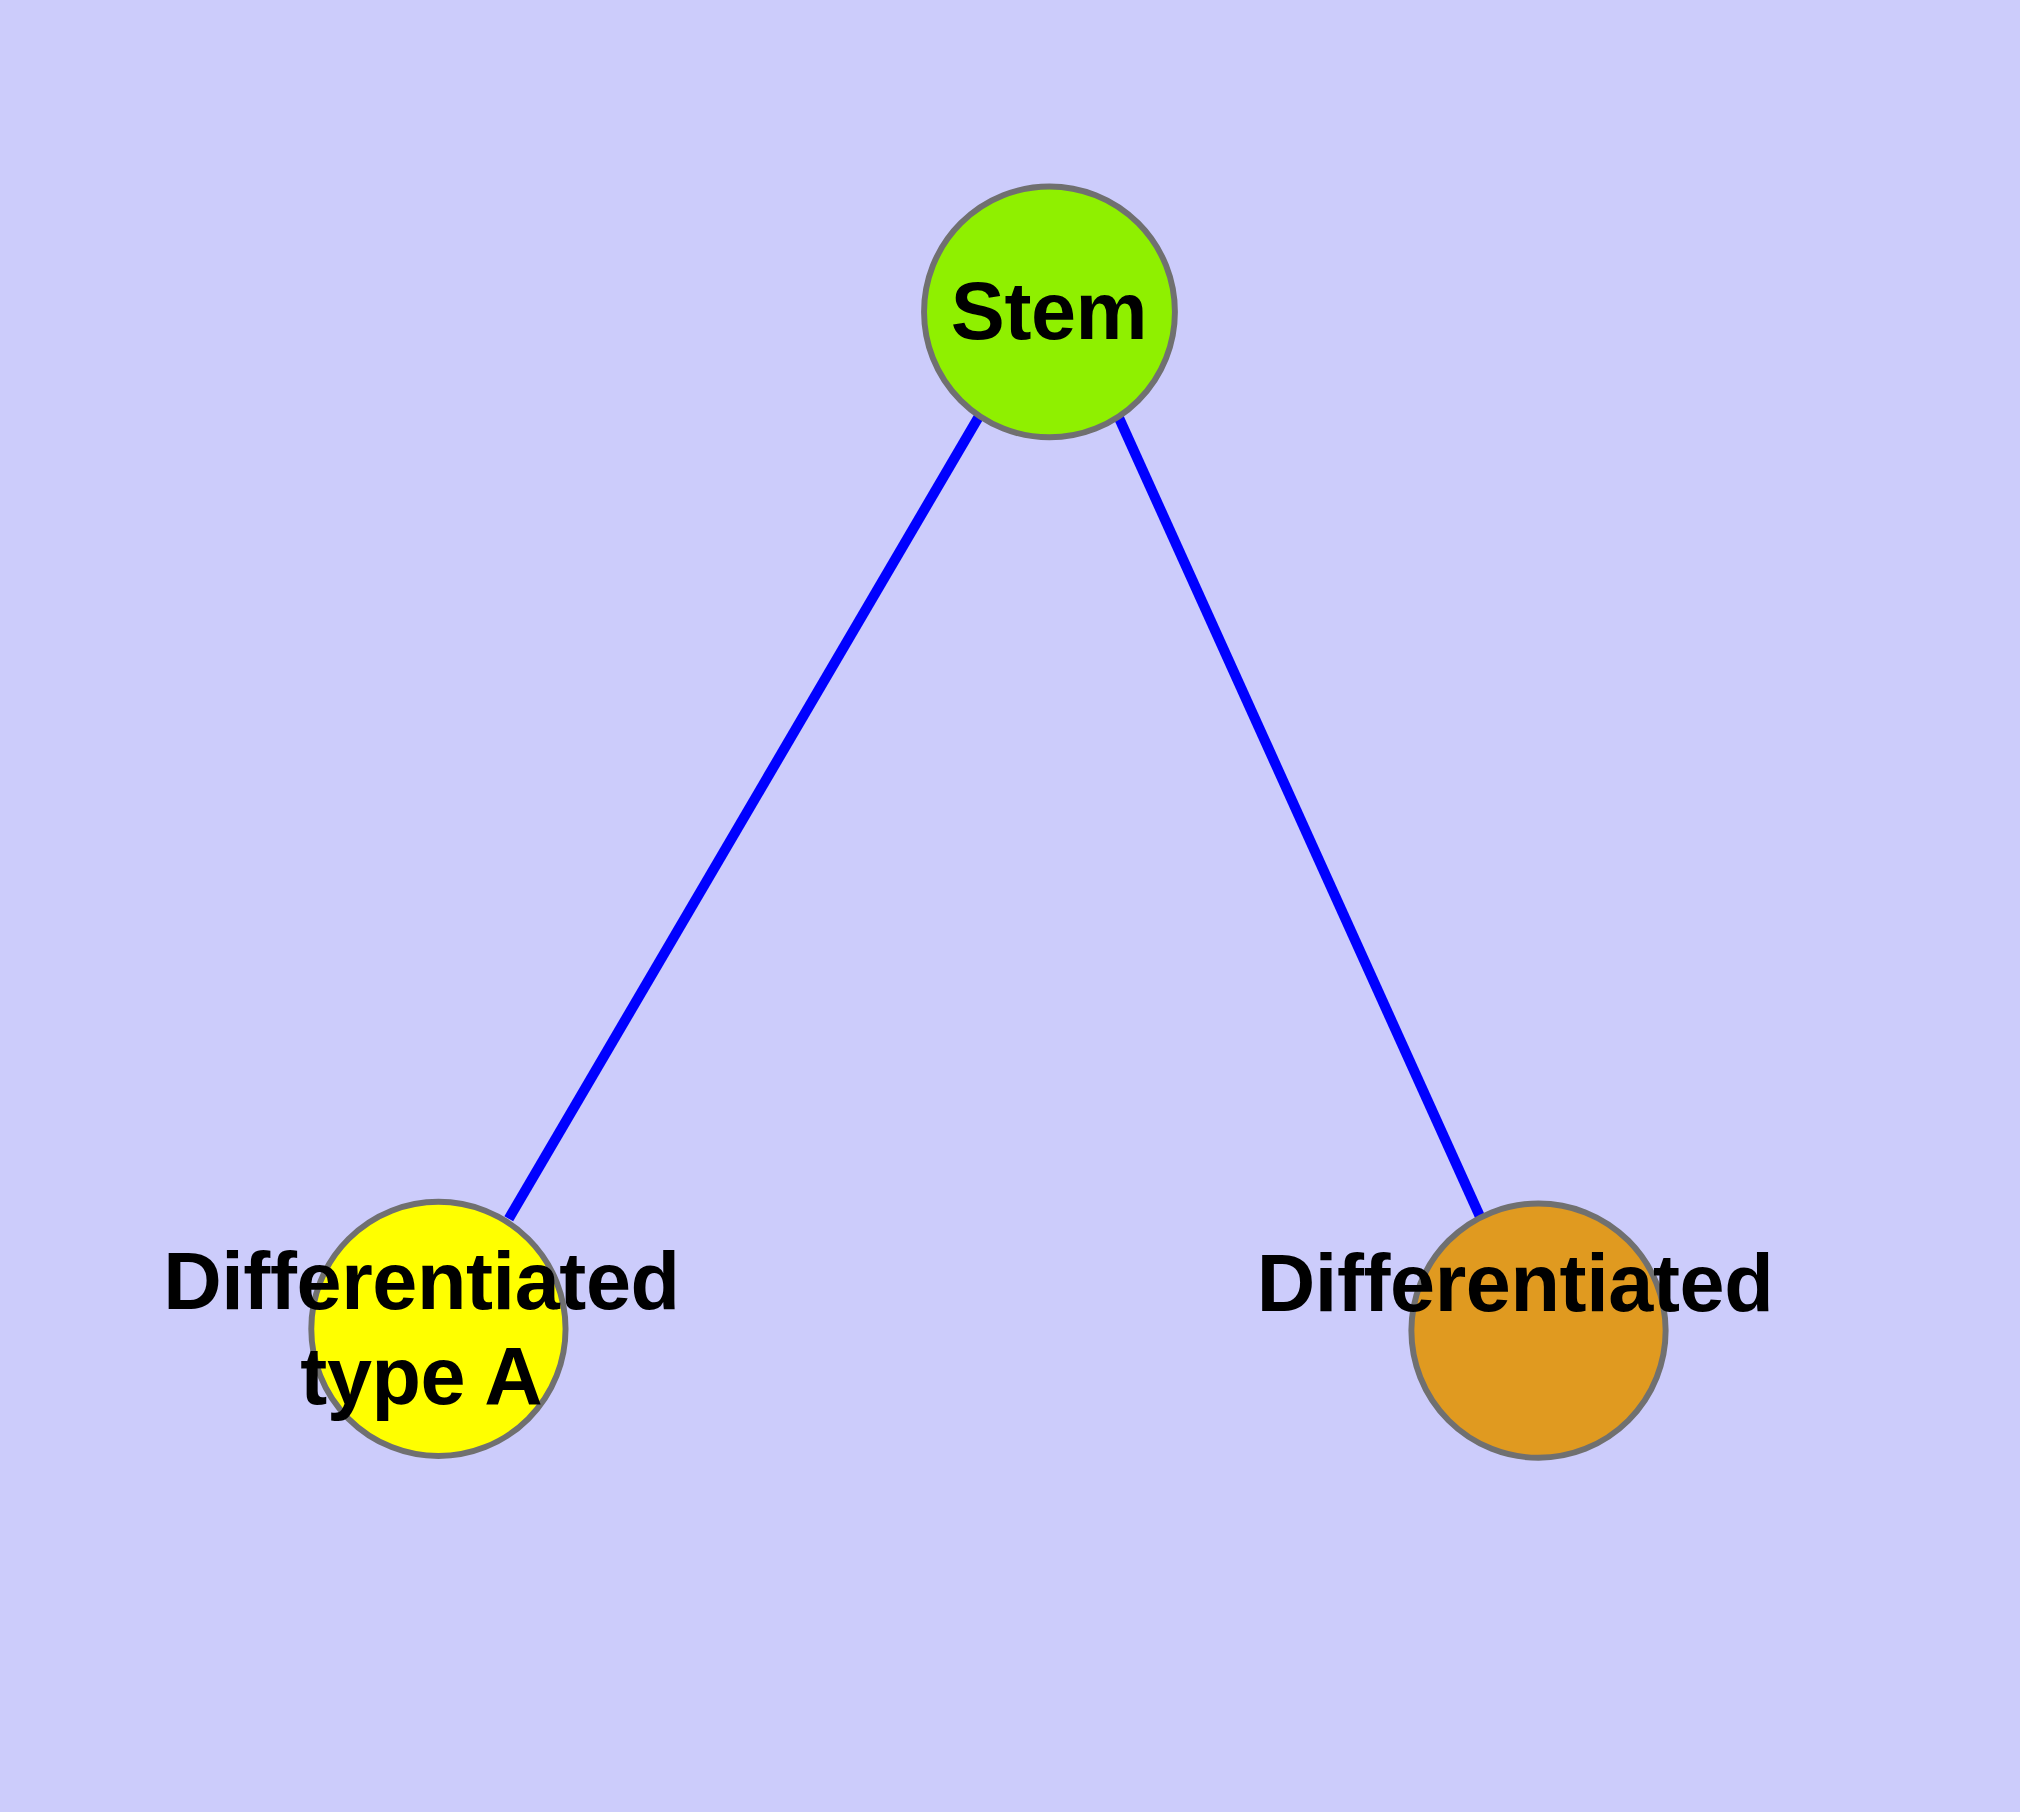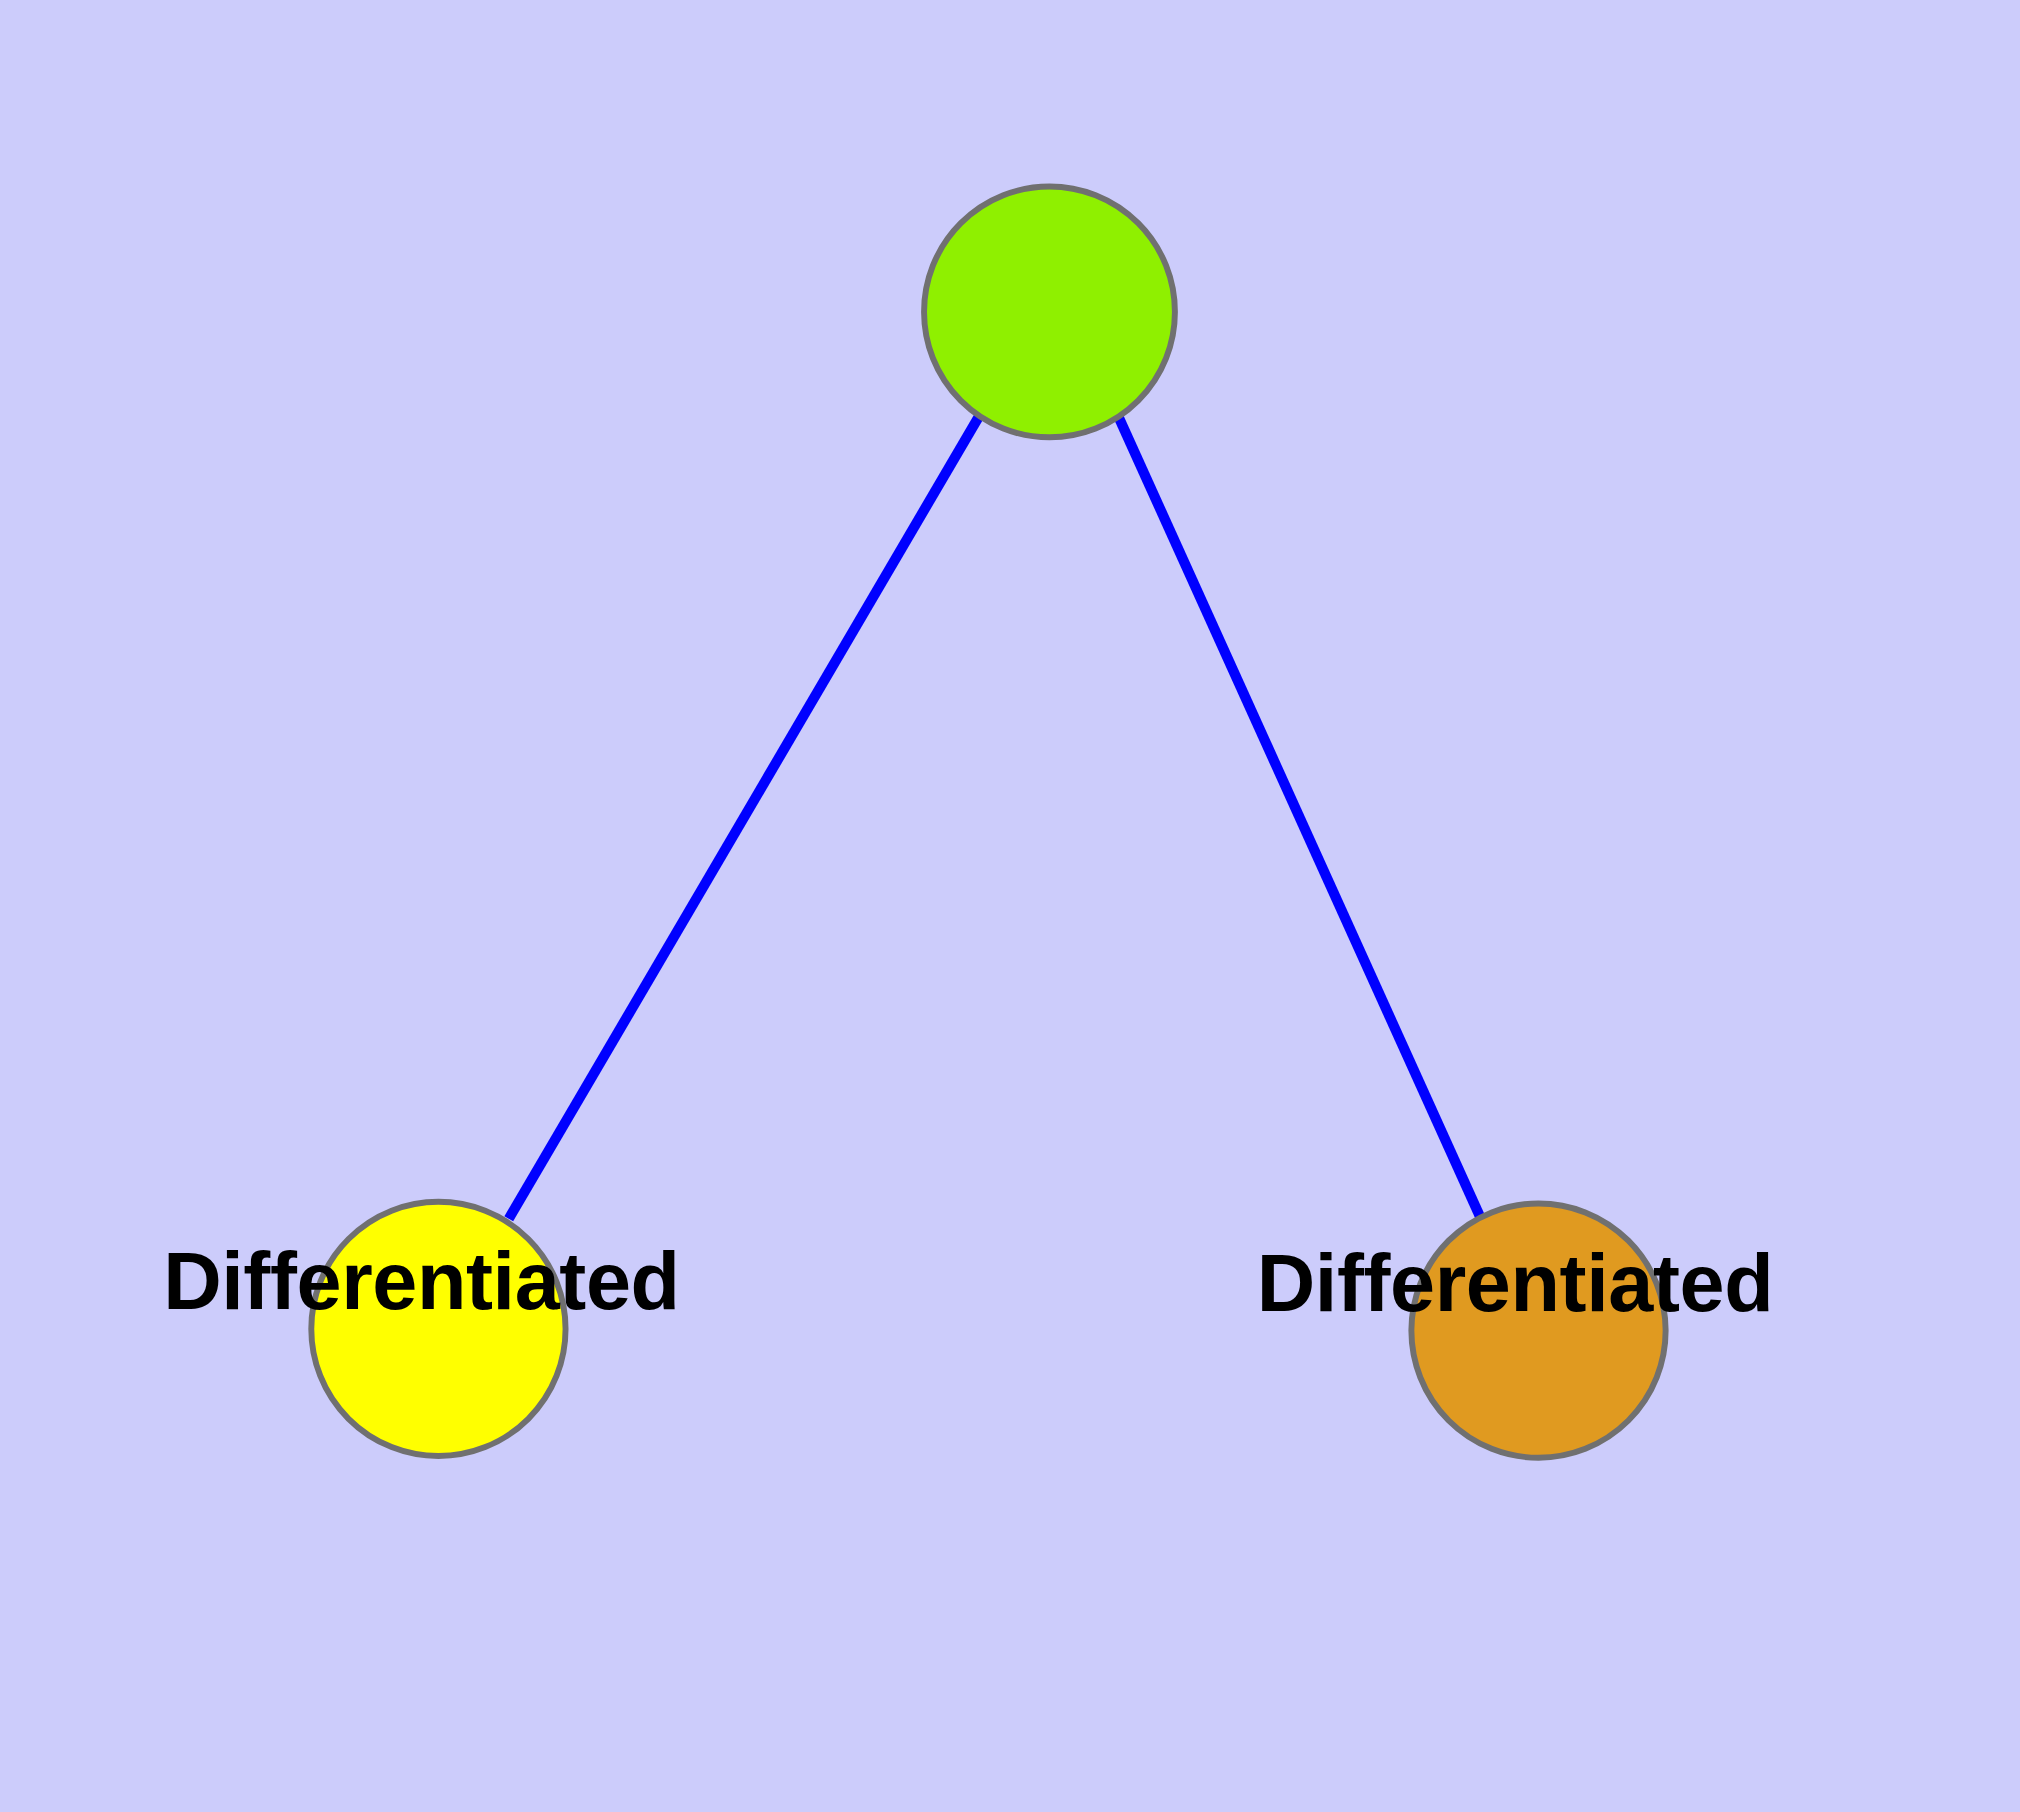--- a/index.html
+++ b/index.html
@@ -70,23 +70,27 @@
       <line x1="1320" y1="493" x2="1748" y2="1440" stroke="#0000ff" stroke-width="12" stroke-linecap="butt"></line>
     </g>
 
     <g>
       <circle cx="1238" cy="368" r="148" fill="#8ff000" stroke="#707070" stroke-width="7"></circle>
       <circle cx="517" cy="1568" r="150" fill="#ffff00" stroke="#707070" stroke-width="7"></circle>
       <circle cx="1815" cy="1570" r="150" fill="#e09a20" stroke="#707070" stroke-width="7"></circle>
     </g>
   </svg>
 
+  <div class="node-label" id="label-stem">
+    <span class="label-line">Stem</span>
+  </div>
 
   <div class="node-label" id="label-diff-a">
     <span class="label-line">Differentiated</span>
+    <span class="label-line">type A</span>
   </div>
 
   <div class="node-label" id="label-diff-b">
     <span class="label-line">Differentiated</span>
   </div>
 
 </div>
 
 
 </body></html>

